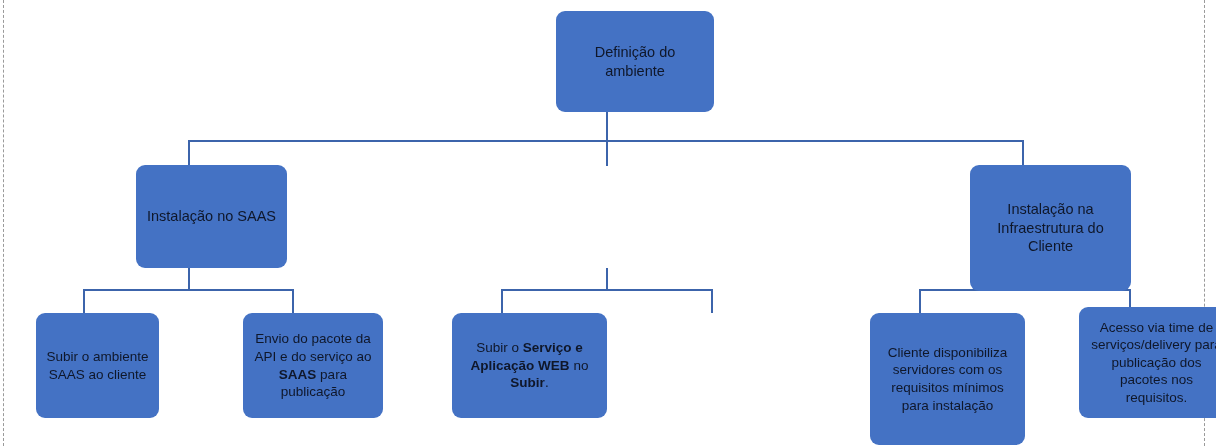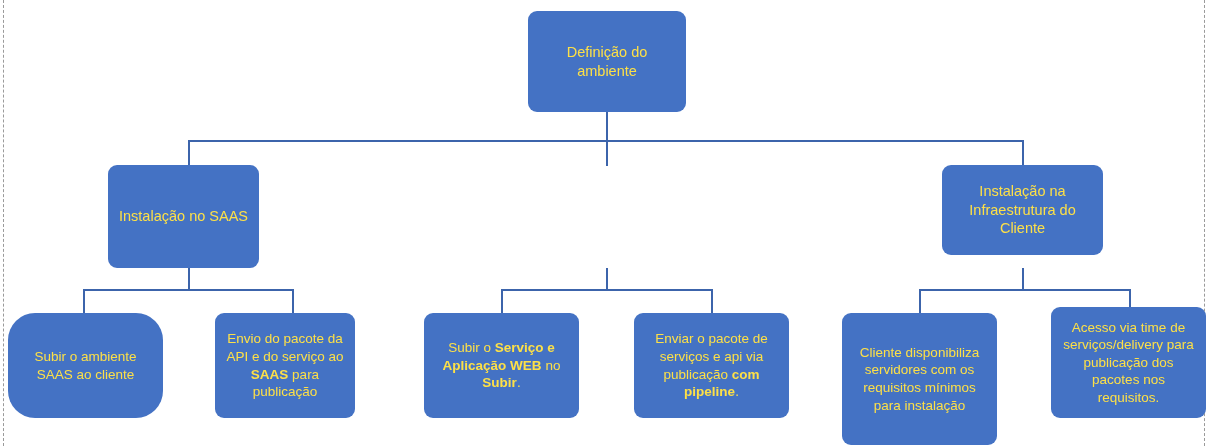--- a/index.html
+++ b/index.html
@@ -35,27 +35,28 @@
   }
   .conn.h { height: 2px; }
   .conn.v { width: 2px; }
 
   
   .node {
     position: absolute;
     box-sizing: border-box;
     background: #4472c4;
     border-radius: 9px;
-    color: #fde047;
+    color: #0f172a;
     display: flex;
     align-items: center;
     justify-content: center;
     text-align: center;
     line-height: 1.30;
     padding: 4px 10px;
+    margin-left: 28px;
     -webkit-font-smoothing: antialiased;
   }
   .node .txt { display: block; width: 100%; }
   .node b { font-weight: bold; }
 
   .lvl1 { font-size: 14.5px; }
   .lvl2 { font-size: 14.5px; }
   .lvl3 { font-size: 13.5px; }
 </style>
 </head>
@@ -89,39 +90,36 @@
 
   <div class="node lvl1" style="left:528px; top:11px; width:158px; height:101px;">
     <span class="txt">Definição do<br>ambiente</span>
   </div>
 
   <div class="node lvl2" style="left:108px; top:165px; width:151px; height:103px;">
     <span class="txt">Instalação no SAAS</span>
   </div>
 
 
-  <div class="node lvl2" style="left:942px; top:165px; width:161px; height:90px;justify-content:center;">
+  <div class="node lvl2" style="left:942px; top:165px; width:161px; height:126px;justify-content:center;">
     <span class="txt">Instalação na<br>Infraestrutura do<br>Cliente</span>
   </div>
 
-  <div class="node lvl3" style="left:8px; top:313px; width:155px; height:105px;border-radius:27px;">
+  <div class="node lvl3" style="left:8px; top:313px; width:123px; height:105px;">
     <span class="txt">Subir o ambiente SAAS ao cliente</span>
   </div>
 
   <div class="node lvl3" style="left:215px; top:313px; width:140px; height:105px;">
     <span class="txt">Envio do pacote da API e do serviço ao <b>SAAS</b> para publicação</span>
   </div>
 
   <div class="node lvl3" style="left:424px; top:313px; width:155px; height:105px;">
     <span class="txt">Subir o <b>Serviço e Aplicação WEB</b> no <b>Subir</b>.</span>
   </div>
 
-  <div class="node lvl3" style="left:634px; top:313px; width:155px; height:105px;">
-    <span class="txt">Enviar o pacote de serviços e api via publicação <b>com pipeline</b>.</span>
-  </div>
 
   <div class="node lvl3" style="left:842px; top:313px; width:155px; height:132px;">
     <span class="txt">Cliente disponibiliza servidores com os requisitos mínimos para instalação</span>
   </div>
 
   <div class="node lvl3" style="left:1051px; top:307px; width:155px; height:111px;">
     <span class="txt">Acesso via time de serviços/delivery para publicação dos pacotes nos requisitos.</span>
   </div>
 
 </div>

